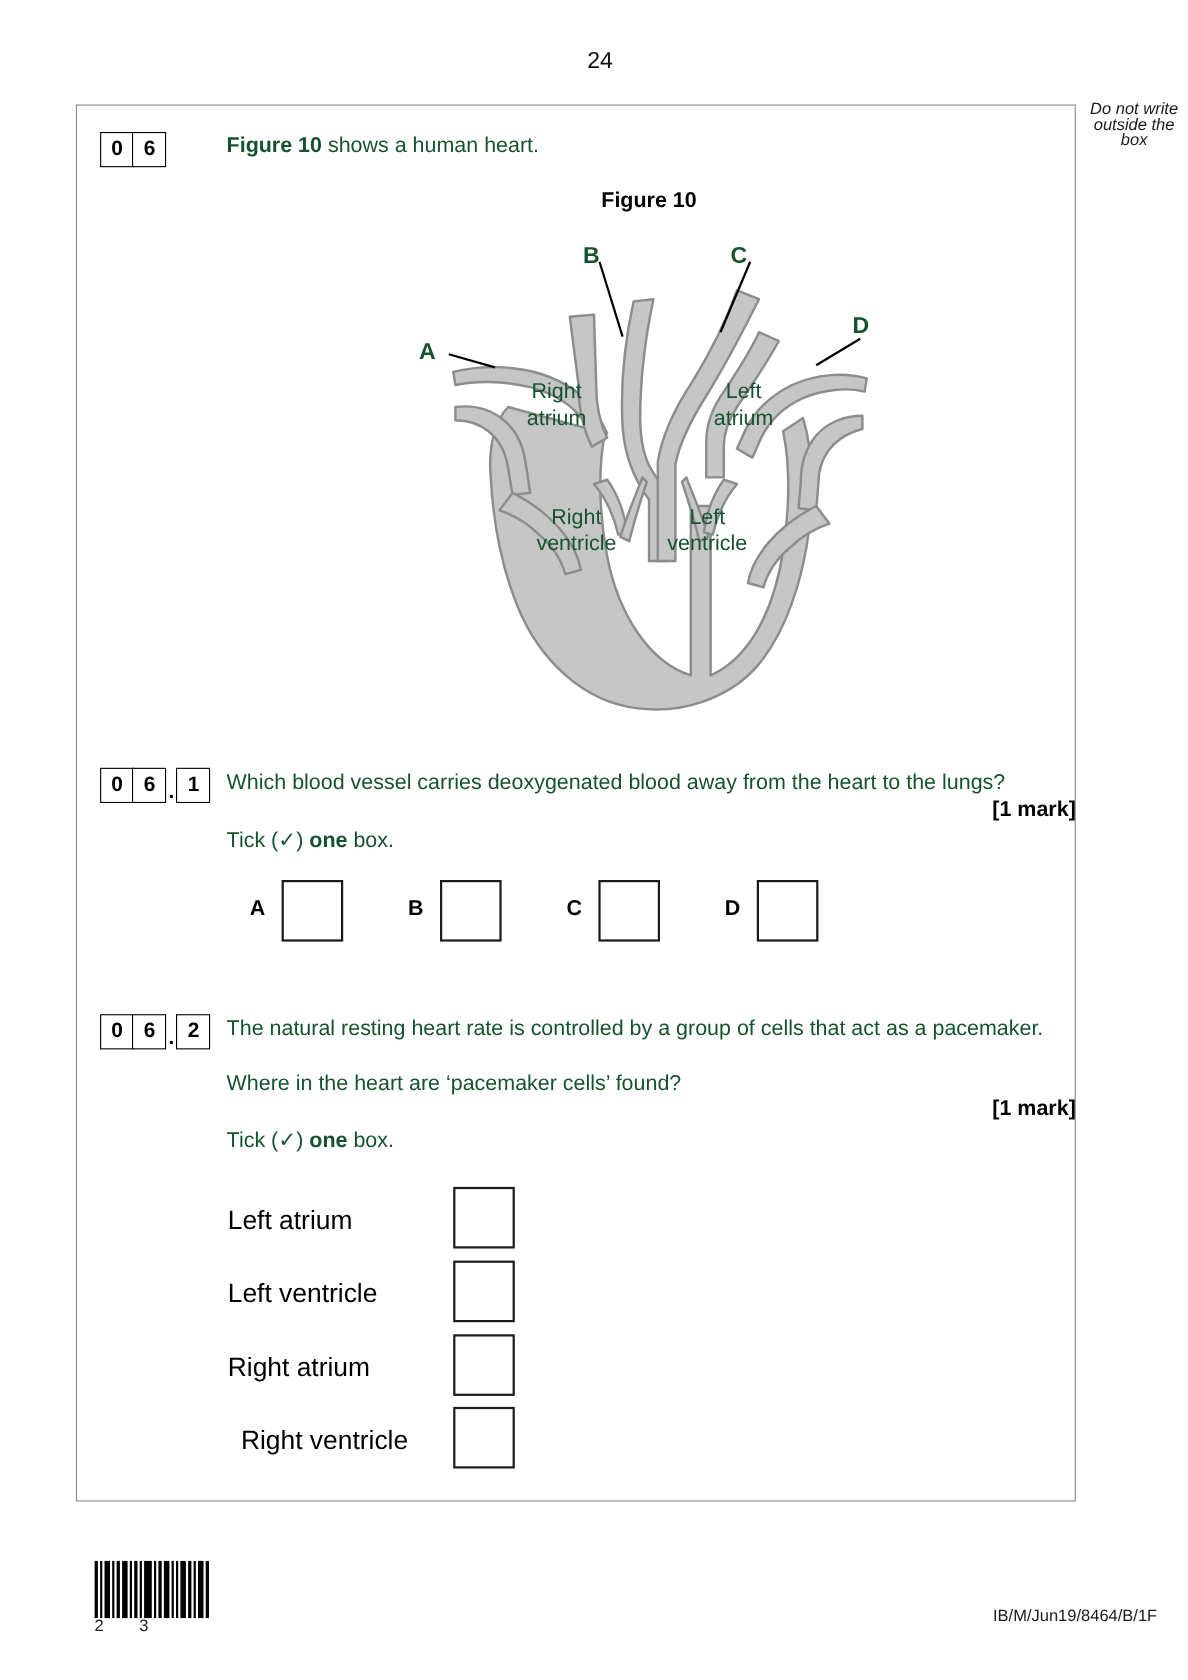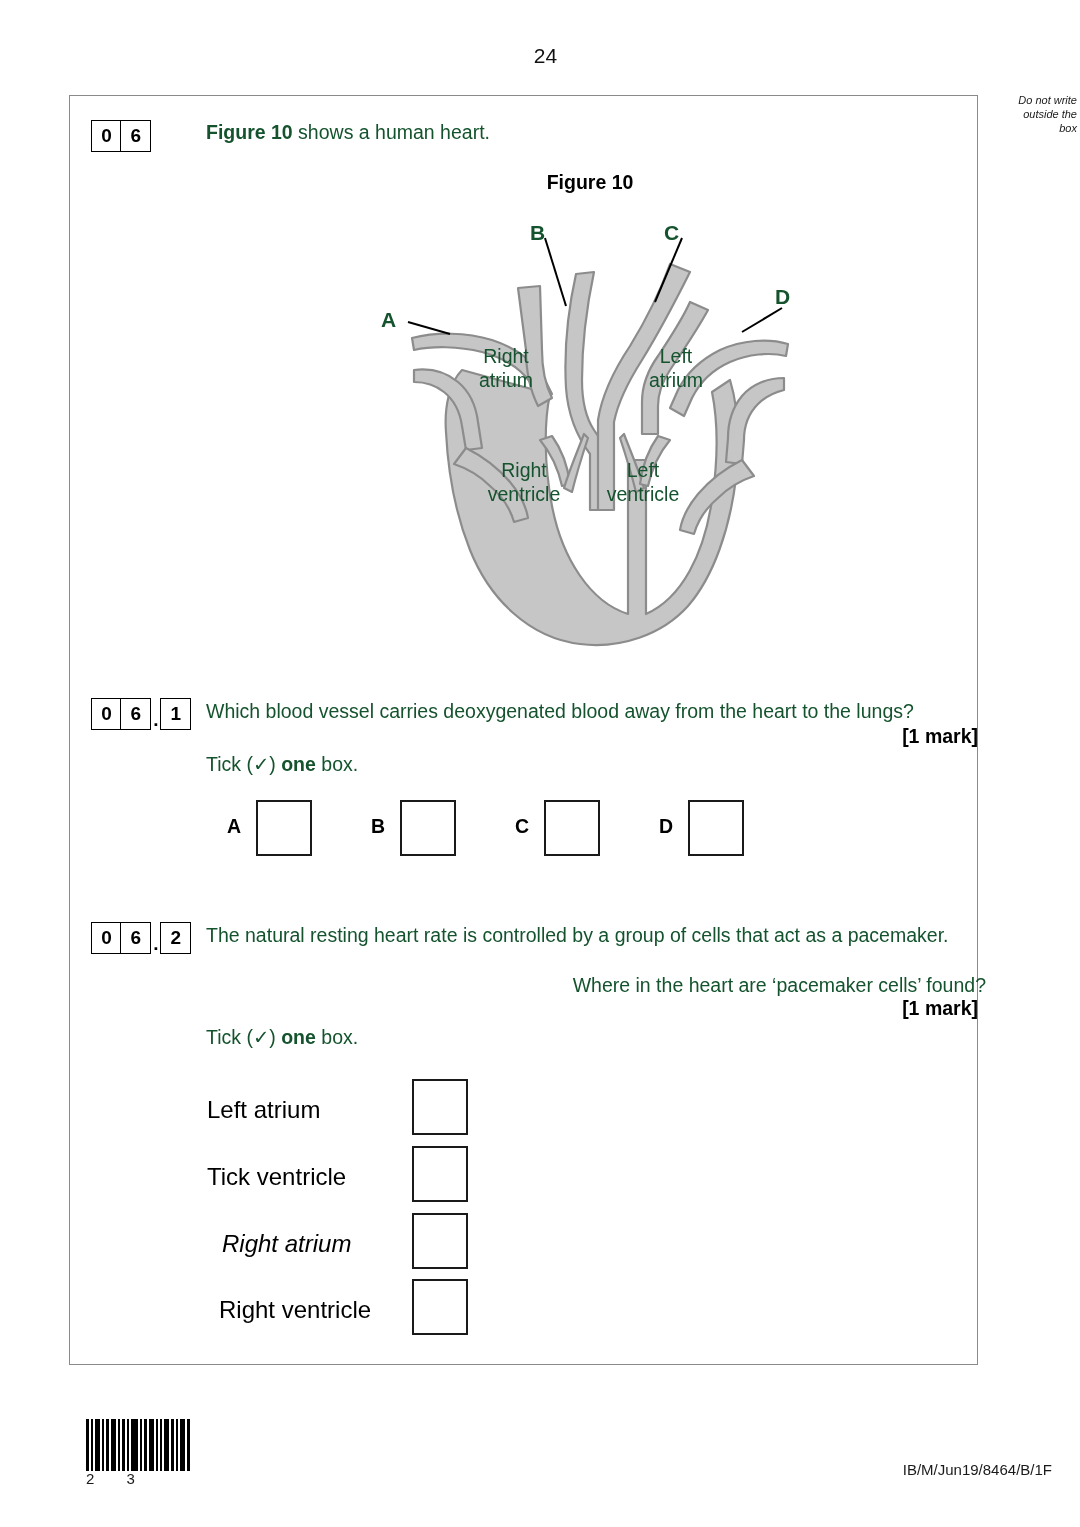--- a/index.html
+++ b/index.html
@@ -27,23 +27,23 @@
     color: #111;
     margin-left: 44px;
   }
 
   
   .dnw {
     position: absolute;
     top: 93px;
     left: 985px;
     width: 92px;
-    text-align: right;
+    text-align: center;
     font-style: italic;
-    font-size: 11px;
+    font-size: 15px;
     line-height: 14px;
     color: #1a1a1a;
   }
 
   
   .frame {
     position: absolute;
     left: 69px;
     top: 95px;
     width: 909px;
@@ -397,34 +397,34 @@
 <div class="tickbox" style="left:688px; top:800px;"></div>
 
 <div class="qnum" style="left:91px; top:922px;">
   <div class="cell">0</div>
   <div class="cell">6</div>
   <div class="dot">.</div>
   <div class="cell sub">2</div>
 </div>
 
 <div class="qtext" style="left:206px; top:922px; width:780px;">The natural resting heart rate is controlled by a group of cells that act as a pacemaker.</div>
-<div class="qtext" style="left:206px; top:972px; width:780px;text-align:right;">Where in the heart are ‘pacemaker cells’ found?</div>
+<div class="qtext" style="left:206px; top:972px; width:780px;">Where in the heart are ‘pacemaker cells’ found?</div>
 <div class="marks" style="left:700px; top:997px; width:278px;">[1 mark]</div>
 
 <div class="qtext" style="left:206px; top:1024px;">
   <span>Tick (</span><span>✓</span><span>) </span><span class="bold">one</span><span> box.</span>
 </div>
 
 <div class="opt-label" style="left:207px; top:1096px;">Left atrium</div>
 <div class="tickbox" style="left:412px; top:1079px;"></div>
 
-<div class="opt-label" style="left:207px; top:1163px;">Tick ventricle</div>
+<div class="opt-label" style="left:207px; top:1163px;">Left ventricle</div>
 <div class="tickbox" style="left:412px; top:1146px;"></div>
 
-<div class="opt-label" style="left:222px; top:1230px;font-style:italic;">Right atrium</div>
+<div class="opt-label" style="left:207px; top:1230px;">Right atrium</div>
 <div class="tickbox" style="left:412px; top:1213px;"></div>
 
 <div class="opt-label" style="left:219px; top:1296px;">Right ventricle</div>
 <div class="tickbox" style="left:412px; top:1279px;"></div>
 
 <div class="barcode">
   <i style="width:3px"></i>
     <i style="width:2px"></i>
     <i style="width:5px"></i>
     <i style="width:2px"></i>

